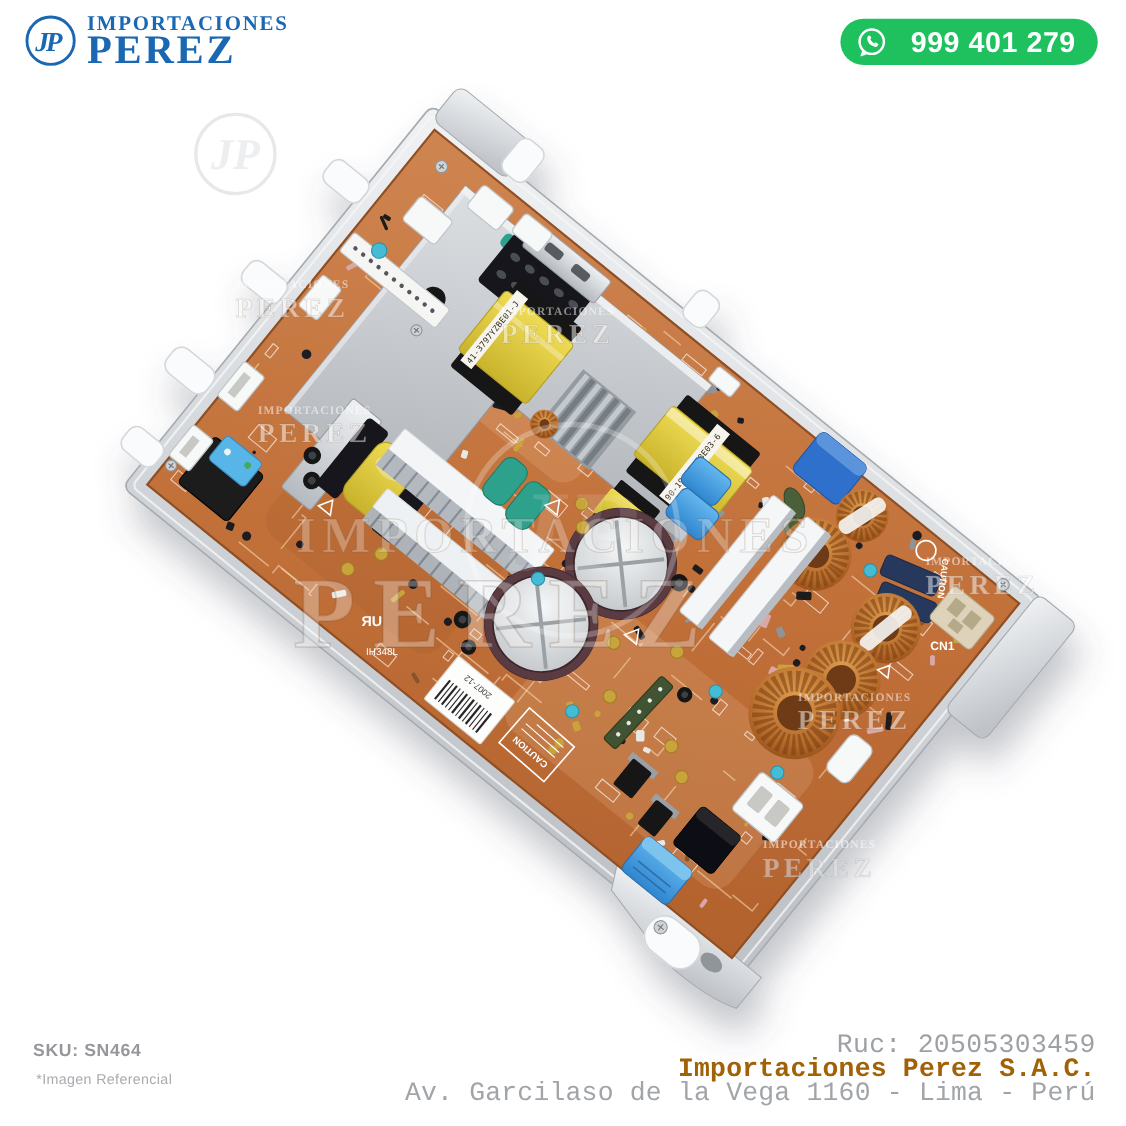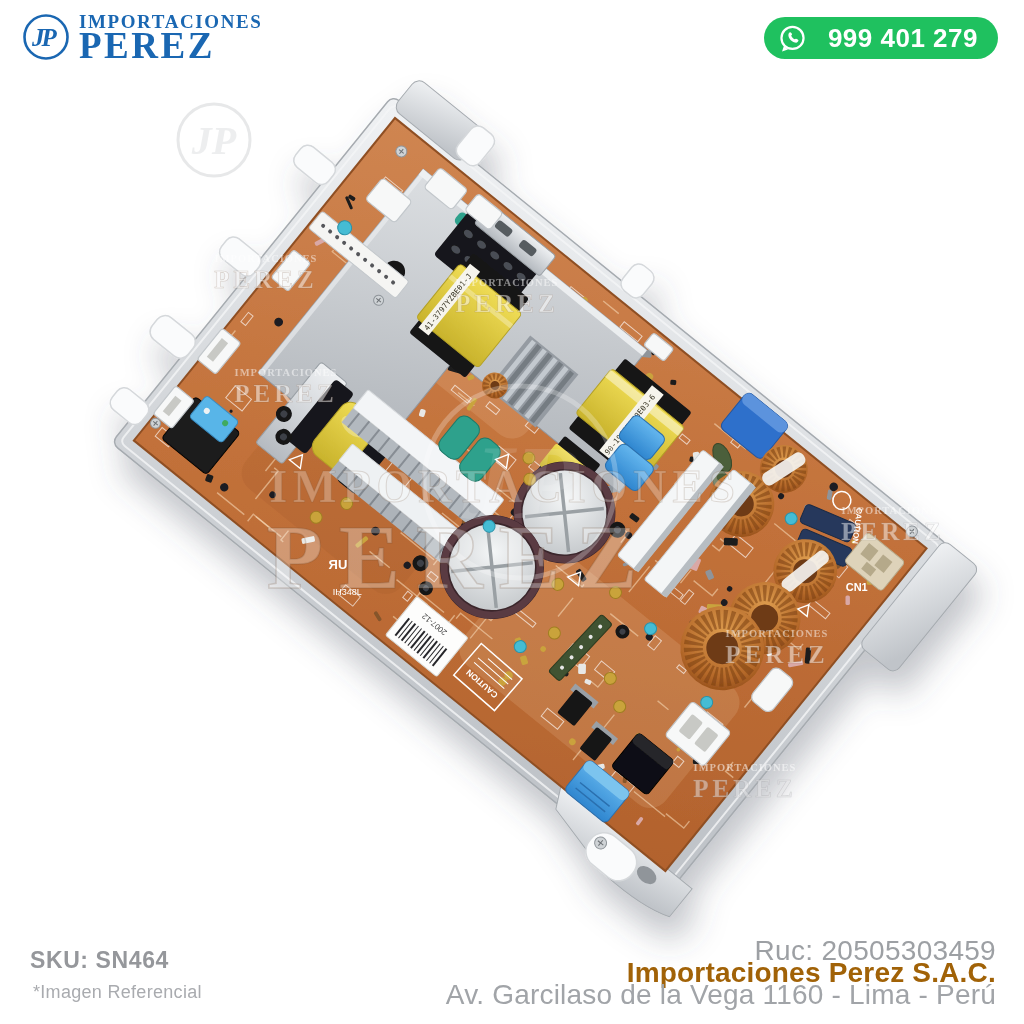--- a/index.html
+++ b/index.html
@@ -10,23 +10,23 @@
   .logo-text{display:flex;flex-direction:column;}
   .logo-line1{font-family:"Liberation Serif",serif;font-weight:bold;font-size:19px;
               letter-spacing:1.6px;color:#1a67b2;line-height:1;}
   .logo-line2{font-family:"Liberation Serif",serif;font-weight:bold;font-size:37px;
               letter-spacing:2.5px;color:#1a67b2;line-height:.82;}
   .wa-badge{position:absolute;right:26px;top:17px;height:42px;display:flex;align-items:center;
             gap:20px;background:#1fc15f;border-radius:22px;padding:0 20px 0 13px;}
   .wa-badge span{color:#fff;font-size:26px;font-weight:bold;letter-spacing:.5px;}
   
   .sku-block{position:absolute;left:30px;top:947px;}
-  .sku{font-size:23px;font-weight:bold;color:#95979b;letter-spacing:.6px;}
-  .disclaimer{font-size:18px;color:#a9abaf;margin-top:8px;padding-left:3px;letter-spacing:.3px;}
-  .company-block{position:absolute;right:28px;top:940px;text-align:right;font-size:28px;line-height:22px;}
+  .sku{font-size:16px;font-weight:bold;color:#95979b;letter-spacing:.6px;}
+  .disclaimer{font-size:13px;color:#a9abaf;margin-top:8px;padding-left:3px;letter-spacing:.3px;}
+  .company-block{position:absolute;right:28px;top:940px;text-align:right;font-size:24px;line-height:22px;font-family:Liberation Mono, monospace;}
   .ruc{color:#9da0a4;letter-spacing:.3px;}
   .company{color:#a16207;font-weight:bold;letter-spacing:.2px;}
   .address{color:#a1a4a8;letter-spacing:.2px;margin-left:16px;}
   
   svg.photo{position:absolute;left:0;top:0;}
   text{user-select:none;}
 </style>
 </head>
 <body>
 

